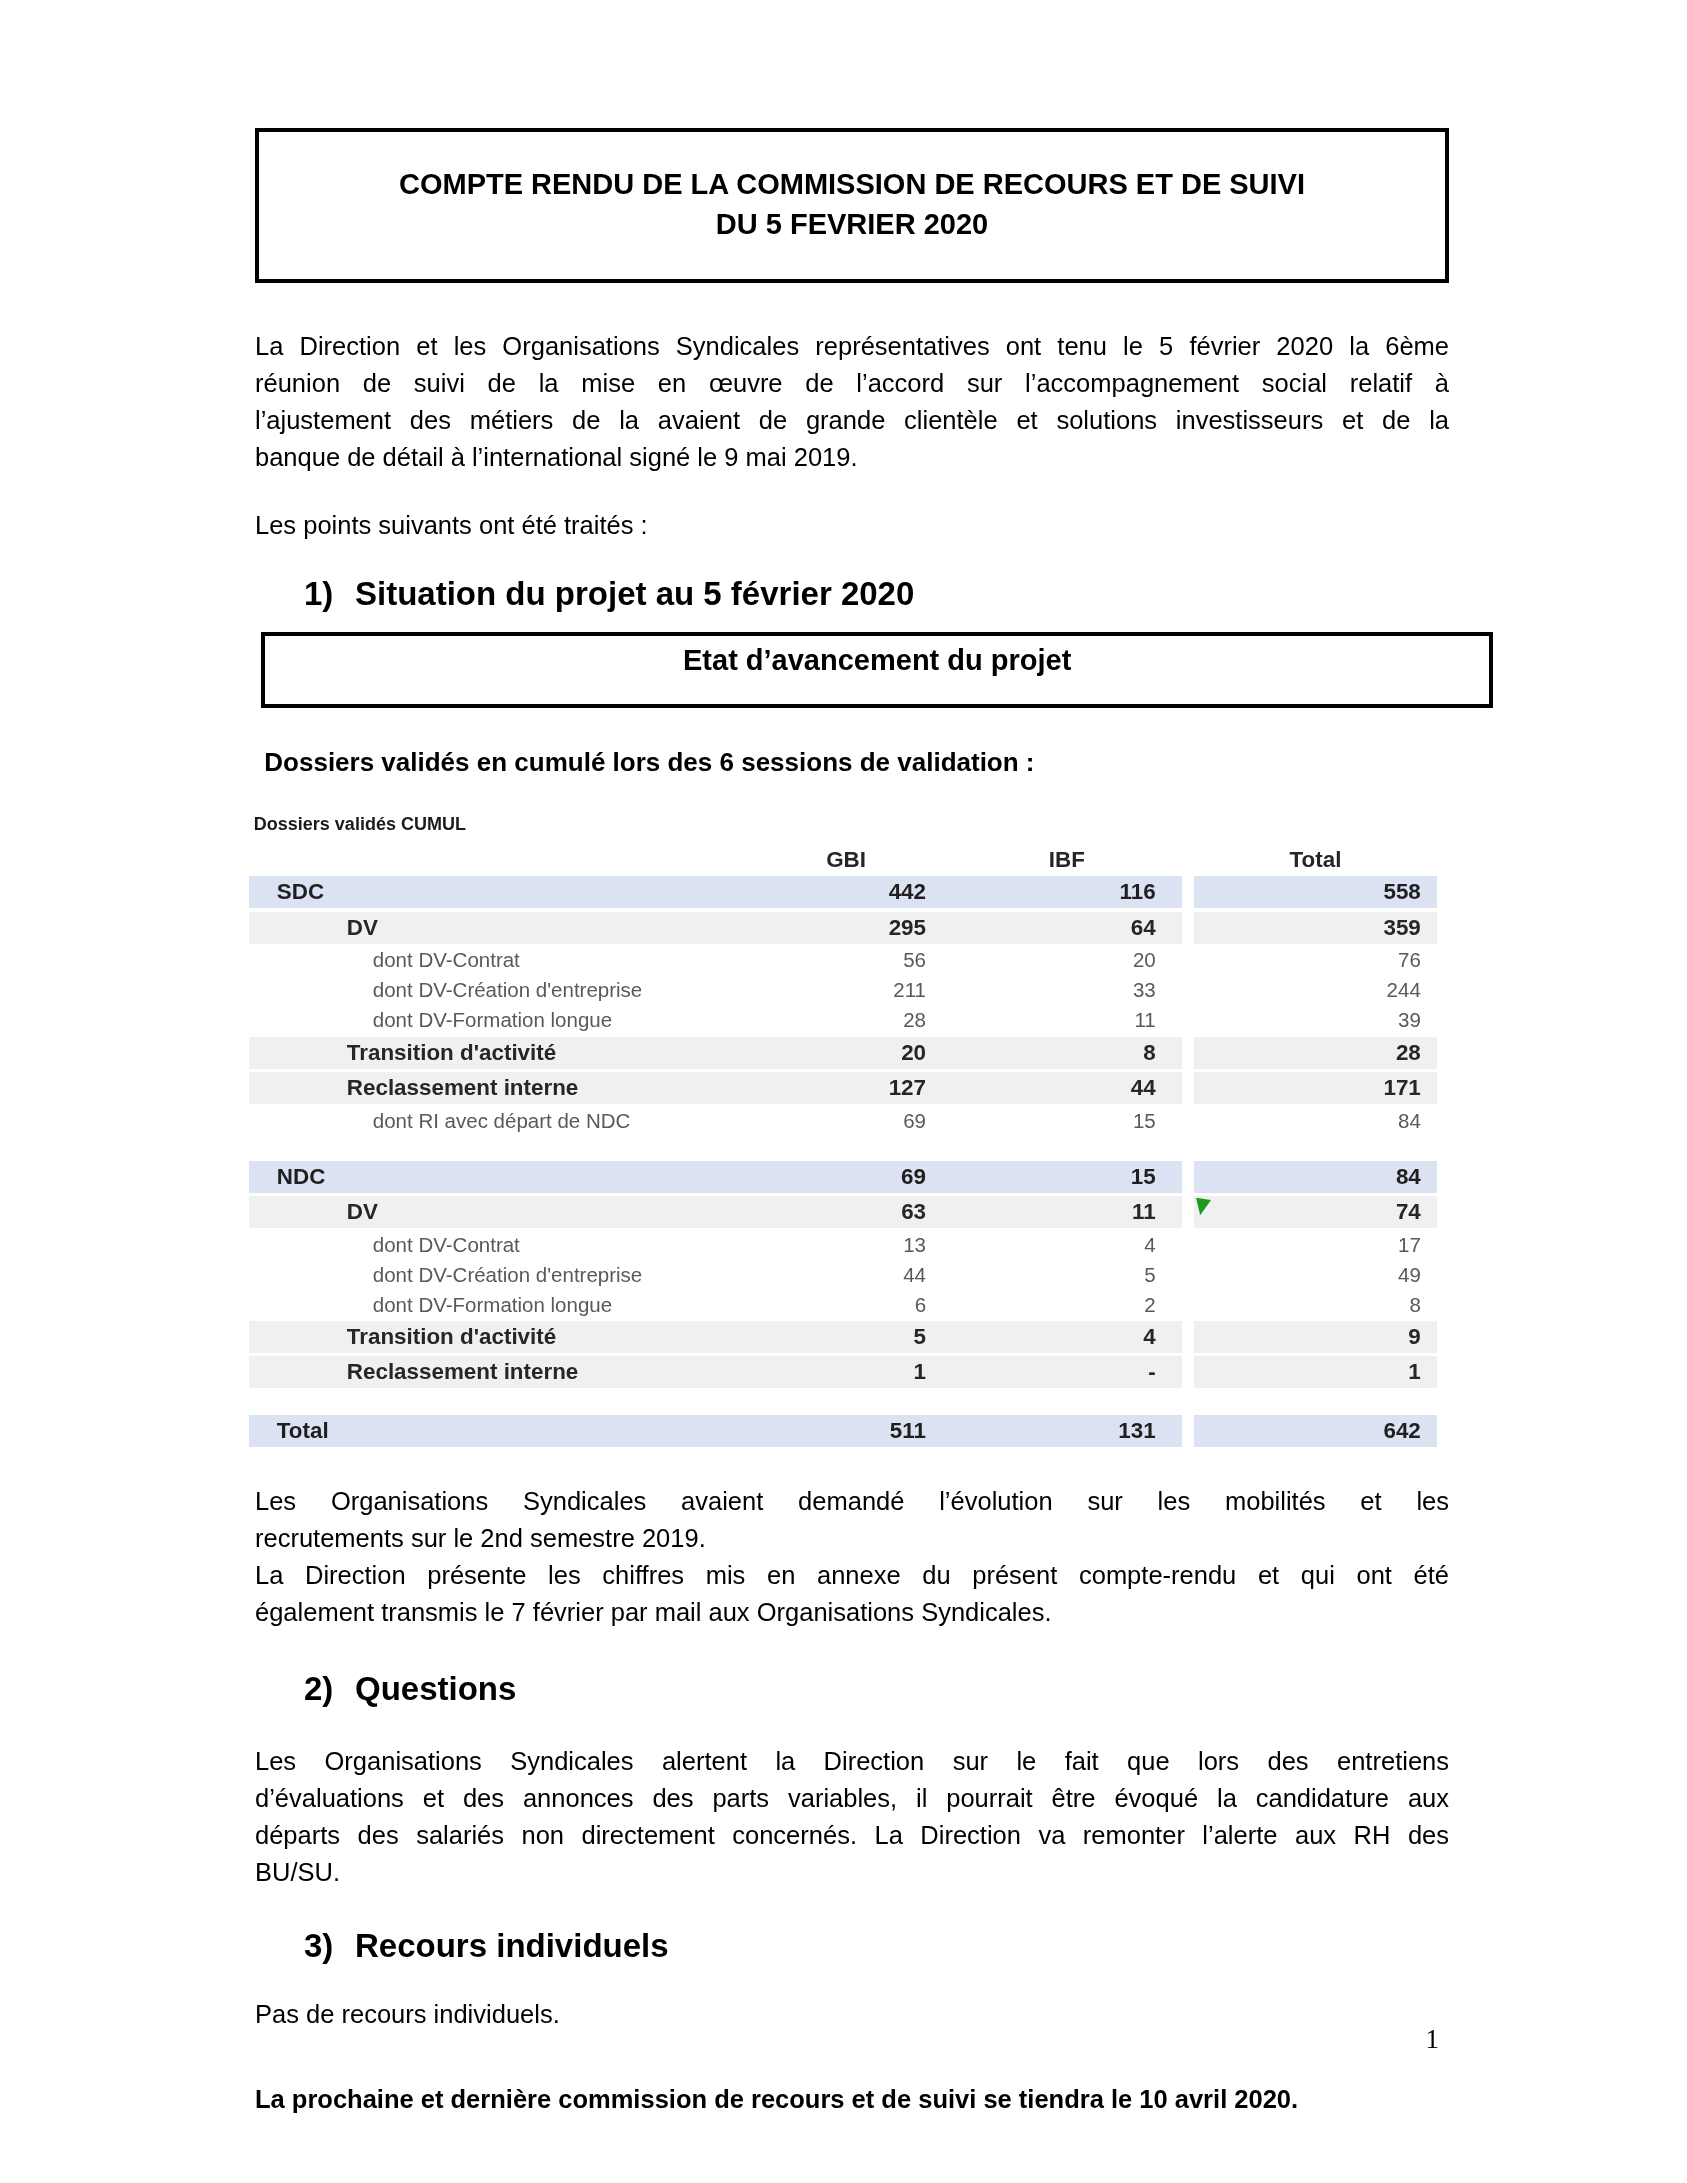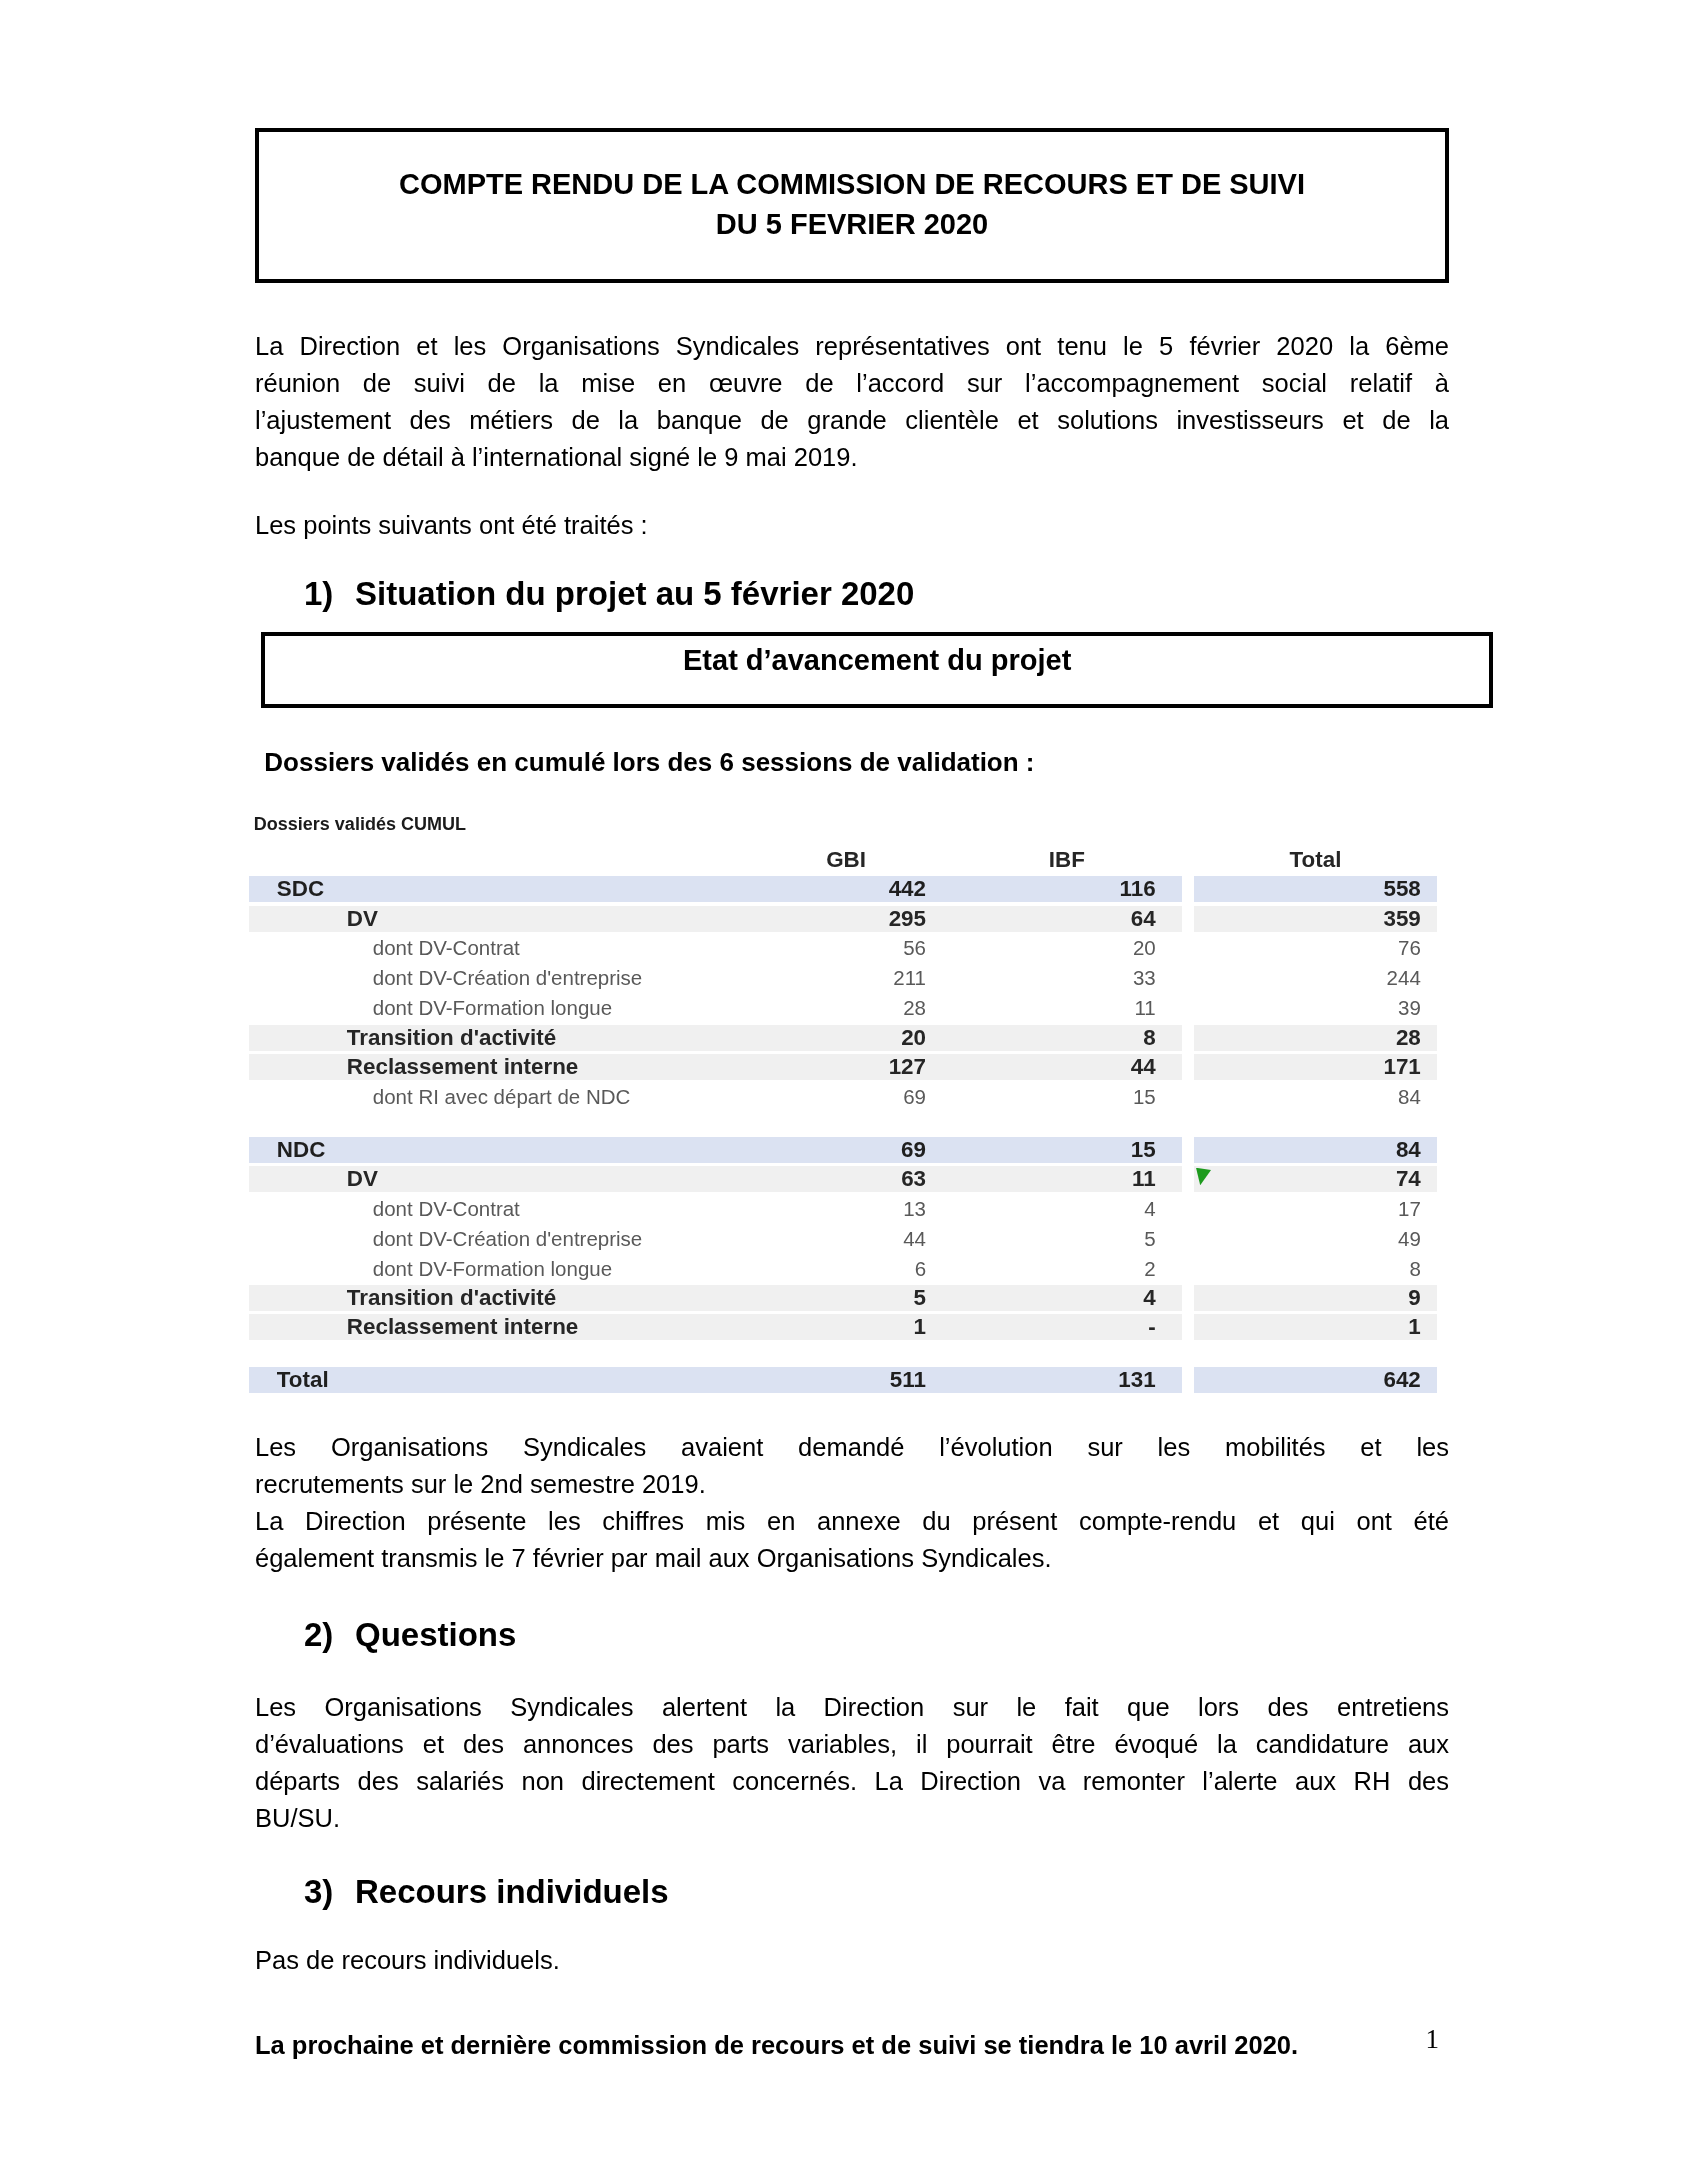--- a/index.html
+++ b/index.html
@@ -38,21 +38,21 @@
   .xl { margin-top:36px; margin-left:-6.2px; width:1188px; }
   .xl-caption { font-size:18px; font-weight:bold; color:#1b1b1b; padding-left:5px; }
   .xl-head { display:flex; margin-top:12.4px; font-weight:bold; font-size:22.4px; color:#262626; }
   .c-label { width:492px; box-sizing:border-box; }
   .c-gbi   { width:212px; box-sizing:border-box; }
   .c-ibf   { width:230px; box-sizing:border-box; }
   .c-sep   { width:12.4px;  box-sizing:border-box; }
   .c-total { width:243px; box-sizing:border-box; position:relative; }
   .xl-head .c-gbi, .xl-head .c-ibf, .xl-head .c-total { text-align:center; }
 
-  .trow { display:flex; align-items:center; height:26px; margin-top:3.1px; font-size:22.4px; }
+  .trow { display:flex; align-items:center; height:32px; margin-top:3.1px; font-size:22.4px; }
   .trow .c-gbi, .trow .c-ibf { text-align:right; padding-right:26px; }
   .trow .c-total { text-align:right; padding-right:16px; height:100%; display:flex; align-items:center; justify-content:flex-end; }
   .trow .c-label, .trow .c-gbi, .trow .c-ibf { height:100%; display:flex; align-items:center; }
   .trow .c-gbi, .trow .c-ibf { justify-content:flex-end; }
 
   .trow.blue { font-weight:bold; color:#1f1f1f; }
   .trow.blue .c-label, .trow.blue .c-gbi, .trow.blue .c-ibf, .trow.blue .c-total { background:var(--blue-row,#dbe2f2); }
   .trow.gray { font-weight:bold; color:#262626; }
   .trow.gray .c-label, .trow.gray .c-gbi, .trow.gray .c-ibf, .trow.gray .c-total { background:var(--gray-row,#f0f0f0); }
   .trow.dont { color:#595959; font-size:20.5px; height:27px; }
@@ -88,21 +88,21 @@
   <div class="content">
 
     <div class="title-box">
       <div>COMPTE RENDU DE LA COMMISSION DE RECOURS ET DE SUIVI</div>
       <div>DU 5 FEVRIER 2020</div>
     </div>
 
     <div class="para mt-intro">
         <div class="jline">La Direction et les Organisations Syndicales représentatives ont tenu le 5 février 2020 la 6ème</div>
         <div class="jline">réunion de suivi de la mise en œuvre de l’accord sur l’accompagnement social relatif à</div>
-        <div class="jline">l’ajustement des métiers de la banque de grande clientèle et solutions investisseurs et de la</div>
+        <div class="jline">l’ajustement des métiers de la avaient de grande clientèle et solutions investisseurs et de la</div>
         <div class="jline last">banque de détail à l’international signé le 9 mai 2019.</div>
       </div>
 
     <div class="single-line mt-points">Les points suivants ont été traités :</div>
 
     <div class="heading mt-points">
       <span class="hnum">1)</span><span>Situation du projet au 5 février 2020</span>
     </div>
 
     <div class="etat-box">

